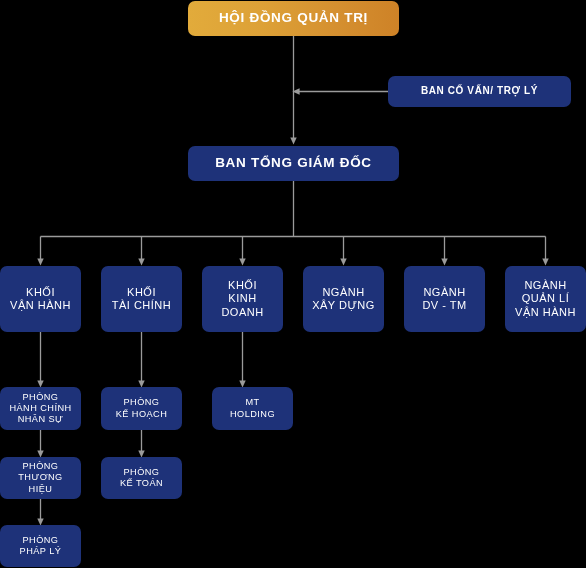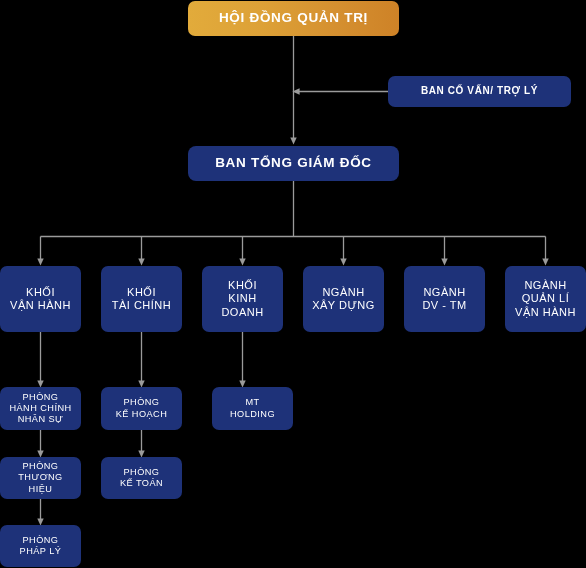--- a/index.html
+++ b/index.html
@@ -46,21 +46,20 @@
     font-size: 13.5px;
     letter-spacing: 0.7px;
   }
   .node-blue {
     background: #1e3279;
   }
   .node-exec {
     font-weight: bold;
     font-size: 13.5px;
     letter-spacing: 0.7px;
-    border-radius: 8px;
   }
   .node-advisor {
     font-weight: bold;
     font-size: 10px;
     letter-spacing: 0.6px;
   }
   .node-div {
     font-size: 11px;
     letter-spacing: 0.5px;
   }

